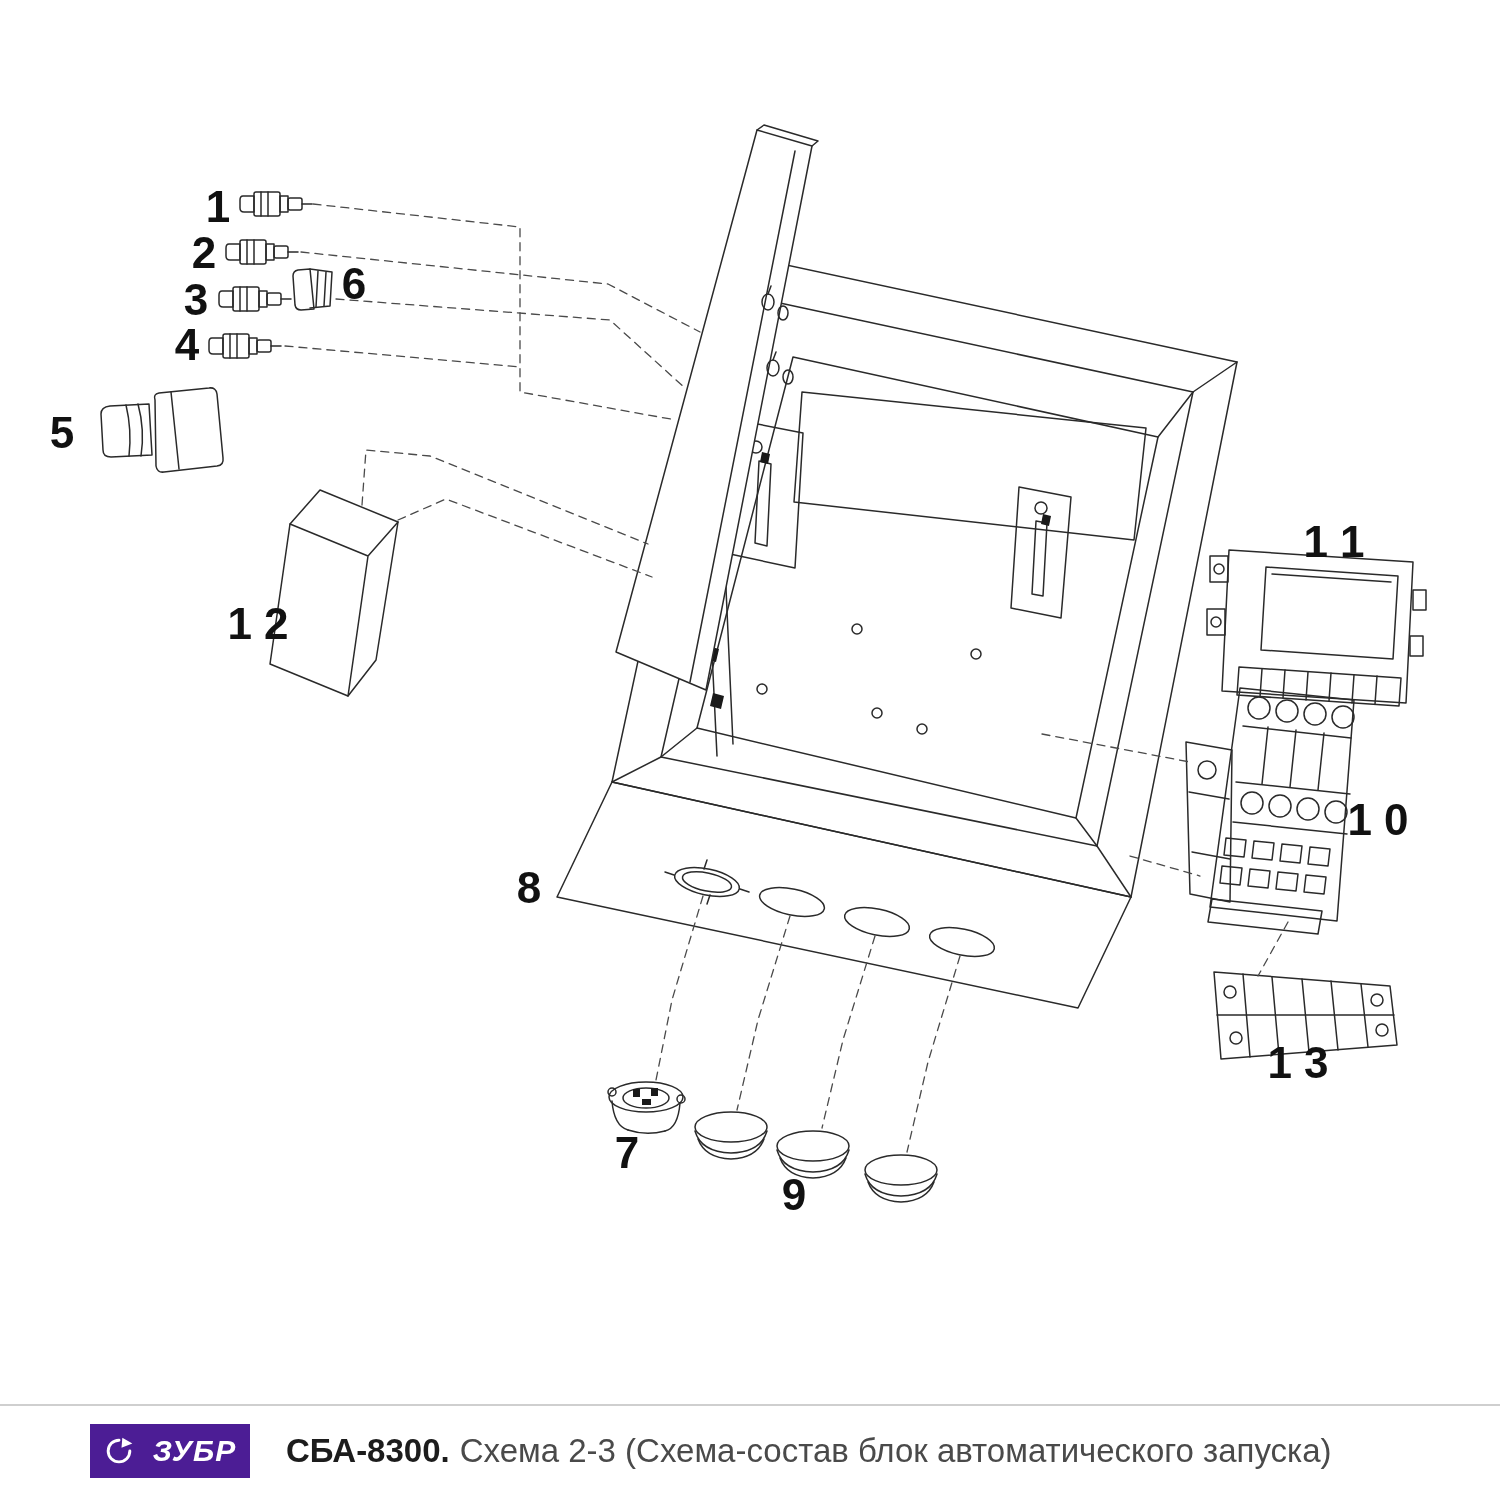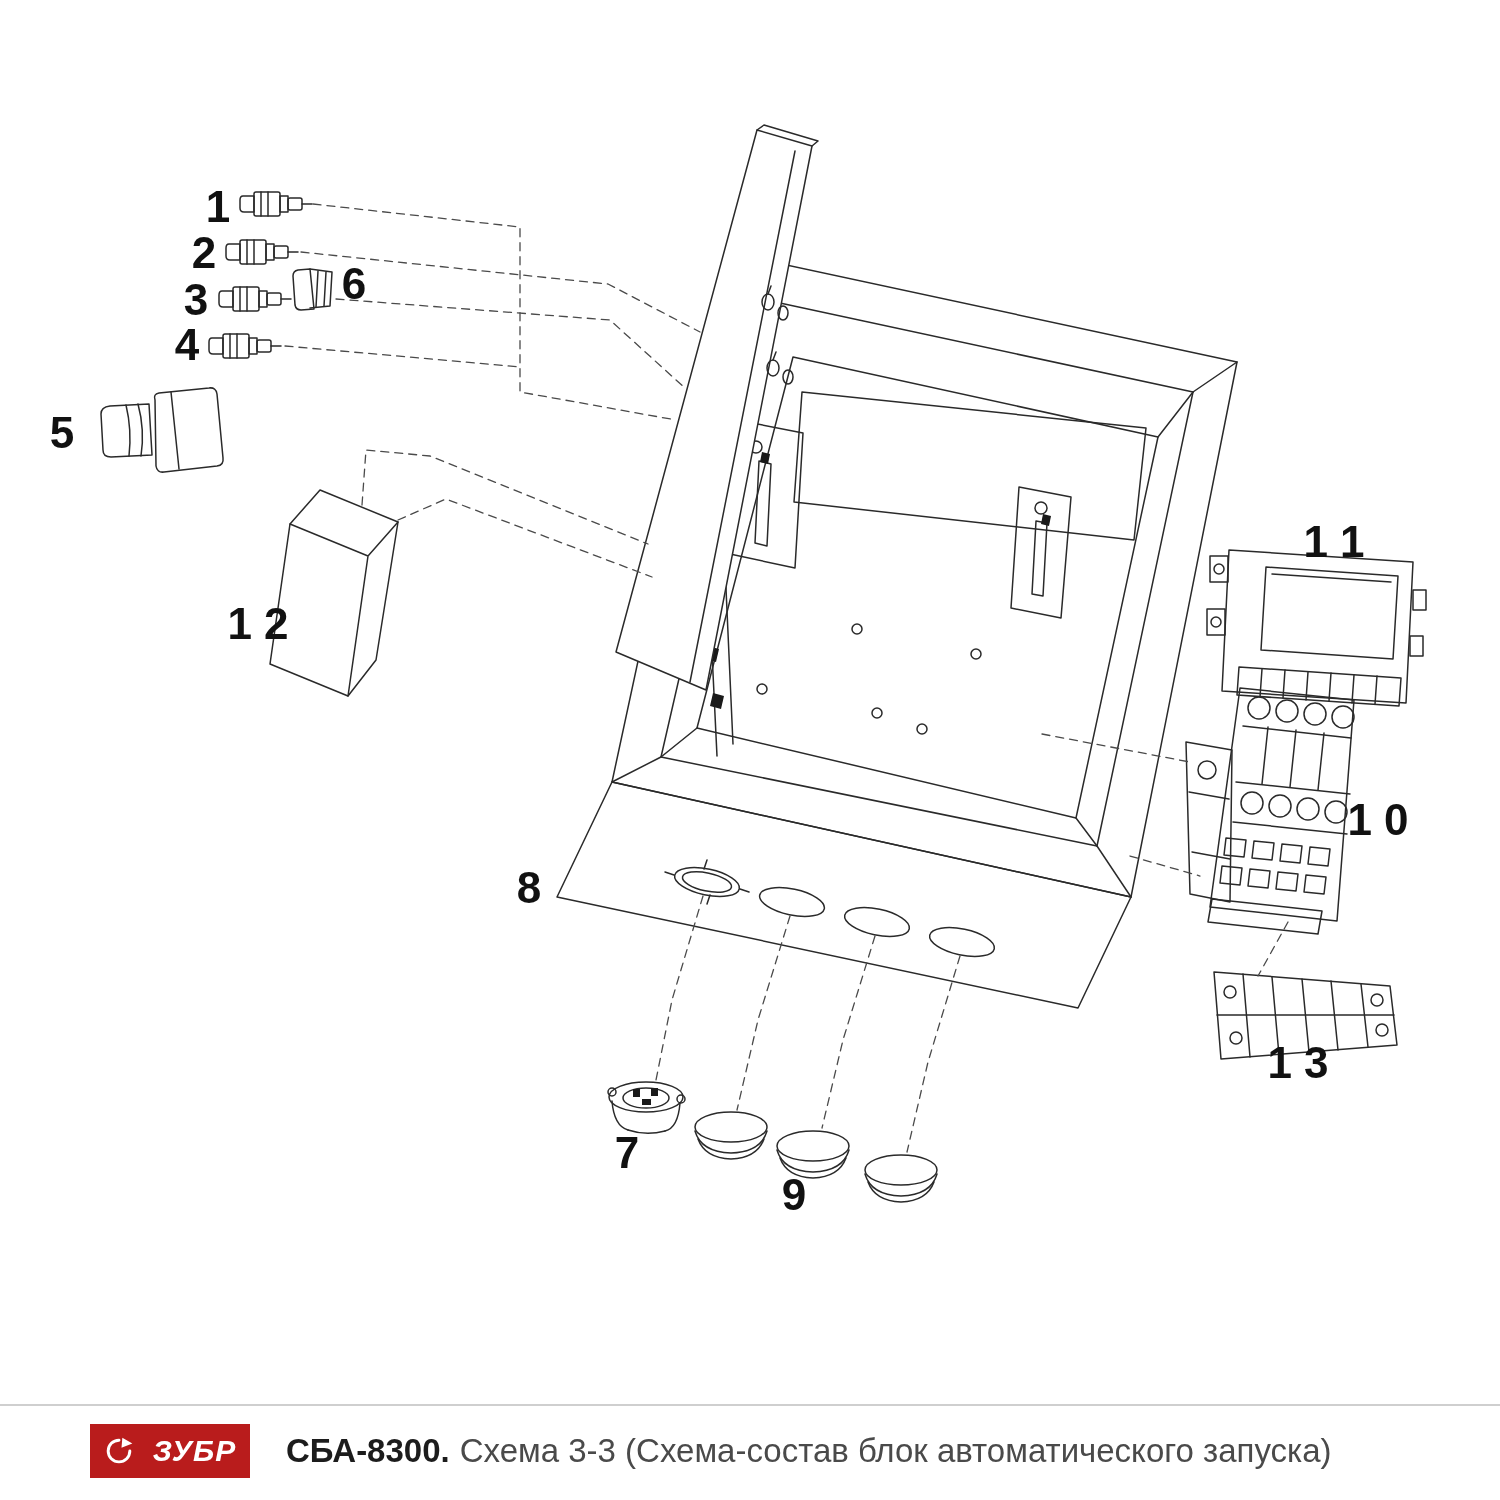--- a/index.html
+++ b/index.html
@@ -2,21 +2,21 @@
 <html><head>
 <meta charset="utf-8">
 <style>
   html,body{margin:0;padding:0;background:#fff;}
   .page{position:relative;width:1500px;height:1500px;background:#fff;
         font-family:"Liberation Sans",sans-serif;overflow:hidden;}
   .diagram-svg{position:absolute;top:0;left:0;}
   .footer{position:absolute;left:0;top:1404px;width:1500px;}
   .footer-rule{height:2px;background:#cfcfcf;width:1500px;}
   .footer-row{display:flex;align-items:center;gap:36px;padding:18px 0 0 90px;}
-  .logo-badge{width:160px;height:54px;background:#b91c1c;display:flex;
+  .logo-badge{width:160px;height:54px;background:#4c1d95;display:flex;
               align-items:center;justify-content:center;gap:19px;flex:0 0 auto;}
   .logo-text{color:#ffffff;font-weight:bold;font-style:italic;font-size:30px;letter-spacing:1px;}
   .logo-icon{width:30px;height:30px;}
   .caption{font-size:33px;color:#4a4a4a;white-space:nowrap;}
   .model{font-weight:bold;color:#1c1c1c;margin-right:10px;}
 </style>
 </head>
 <body>
 
 <div class="page">
@@ -243,18 +243,18 @@
     <div class="footer-rule"></div>
     <div class="footer-row">
       <div class="logo-badge">
         <svg class="logo-icon" viewBox="0 0 36 36">
           <path d="M18,5 A13,13 0 1,0 31,18" fill="none" stroke="#ffffff" stroke-width="3.5" stroke-linecap="round"></path>
           <path d="M22,2 L34,9 L21,14 Z" fill="#ffffff"></path>
         </svg>
         <span class="logo-text">ЗУБР</span>
       </div>
       <div class="caption">
-        <span class="model">СБА-8300.</span><span class="caption-text">Схема 3-3 (Схема-состав блок автоматического запуска)</span>
+        <span class="model">СБА-8300.</span><span class="caption-text">Схема 2-3 (Схема-состав блок автоматического запуска)</span>
       </div>
     </div>
   </div>
 
 </div>
 
 </body></html>

